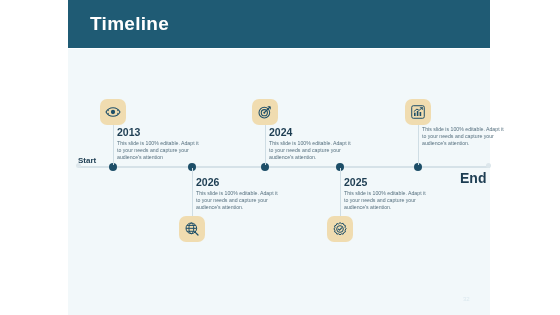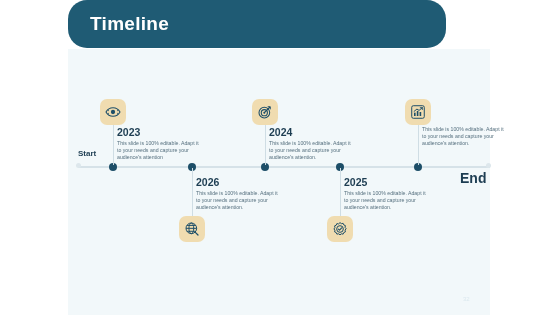--- a/index.html
+++ b/index.html
@@ -17,24 +17,23 @@
     position: relative;
     width: 560px;
     height: 315px;
     background: #ffffff;
   }
   
   .header-bar {
     position: absolute;
     left: 68px;
     top: 0px;
-    width: 378px;
+    width: 422px;
     height: 48px;
     background: #1f5b74;
-    border-radius: 19px;
   }
   .header-title {
     position: absolute;
     left: 22px;
     top: 13px;
     font-size: 19px;
     font-weight: bold;
     color: #ffffff;
     letter-spacing: 0.3px;
     white-space: nowrap;
@@ -64,21 +63,21 @@
     height: 5px;
     border-radius: 50%;
     background: #dde7ec;
   }
   .axis-cap.left  { left: 76px; }
   .axis-cap.right { left: 486px; }
 
   .start-label {
     position: absolute;
     left: 78px;
-    top: 149px;
+    top: 156px;
     font-size: 8px;
     font-weight: bold;
     color: #1d3d52;
   }
   .end-label {
     position: absolute;
     left: 460px;
     top: 170px;
     font-size: 14px;
     font-weight: bold;
@@ -172,21 +171,21 @@
   <div class="dot" style="left:113px;"></div>
   <div class="stem up" style="left:113px;"></div>
   <div class="icon-tile up" style="left:113px;">
     <svg width="16" height="16" viewBox="0 0 24 24" fill="none" stroke="#1d4e68" stroke-width="1.6">
       <path d="M1.5 12S5 5.5 12 5.5 22.5 12 22.5 12 19 18.5 12 18.5 1.5 12 1.5 12z"></path>
       <circle cx="12" cy="12" r="3.2" fill="#1d4e68" stroke="none"></circle>
       <path d="M4 9.2 L6 10.4 M4 14.8 L6 13.6 M20 9.2 L18 10.4 M20 14.8 L18 13.6" stroke-width="1.2"></path>
     </svg>
   </div>
   <div class="tblock up" style="left:117px;">
-    <div class="tb-year">2023</div>
+    <div class="tb-year">2013</div>
     <div class="tb-desc">This slide is 100% editable. Adapt it to your needs and capture your audience's attention</div>
   </div>
 
   <div class="dot" style="left:192px;"></div>
   <div class="stem down" style="left:192px;"></div>
   <div class="icon-tile down" style="left:192px;">
     <svg width="16" height="16" viewBox="0 0 24 24" fill="none" stroke="#1d4e68" stroke-width="1.5">
       <circle cx="11" cy="11" r="8"></circle>
       <ellipse cx="11" cy="11" rx="3.6" ry="8"></ellipse>
       <path d="M3 11h16 M4.4 6.6h13.2 M4.4 15.4h13.2"></path>

